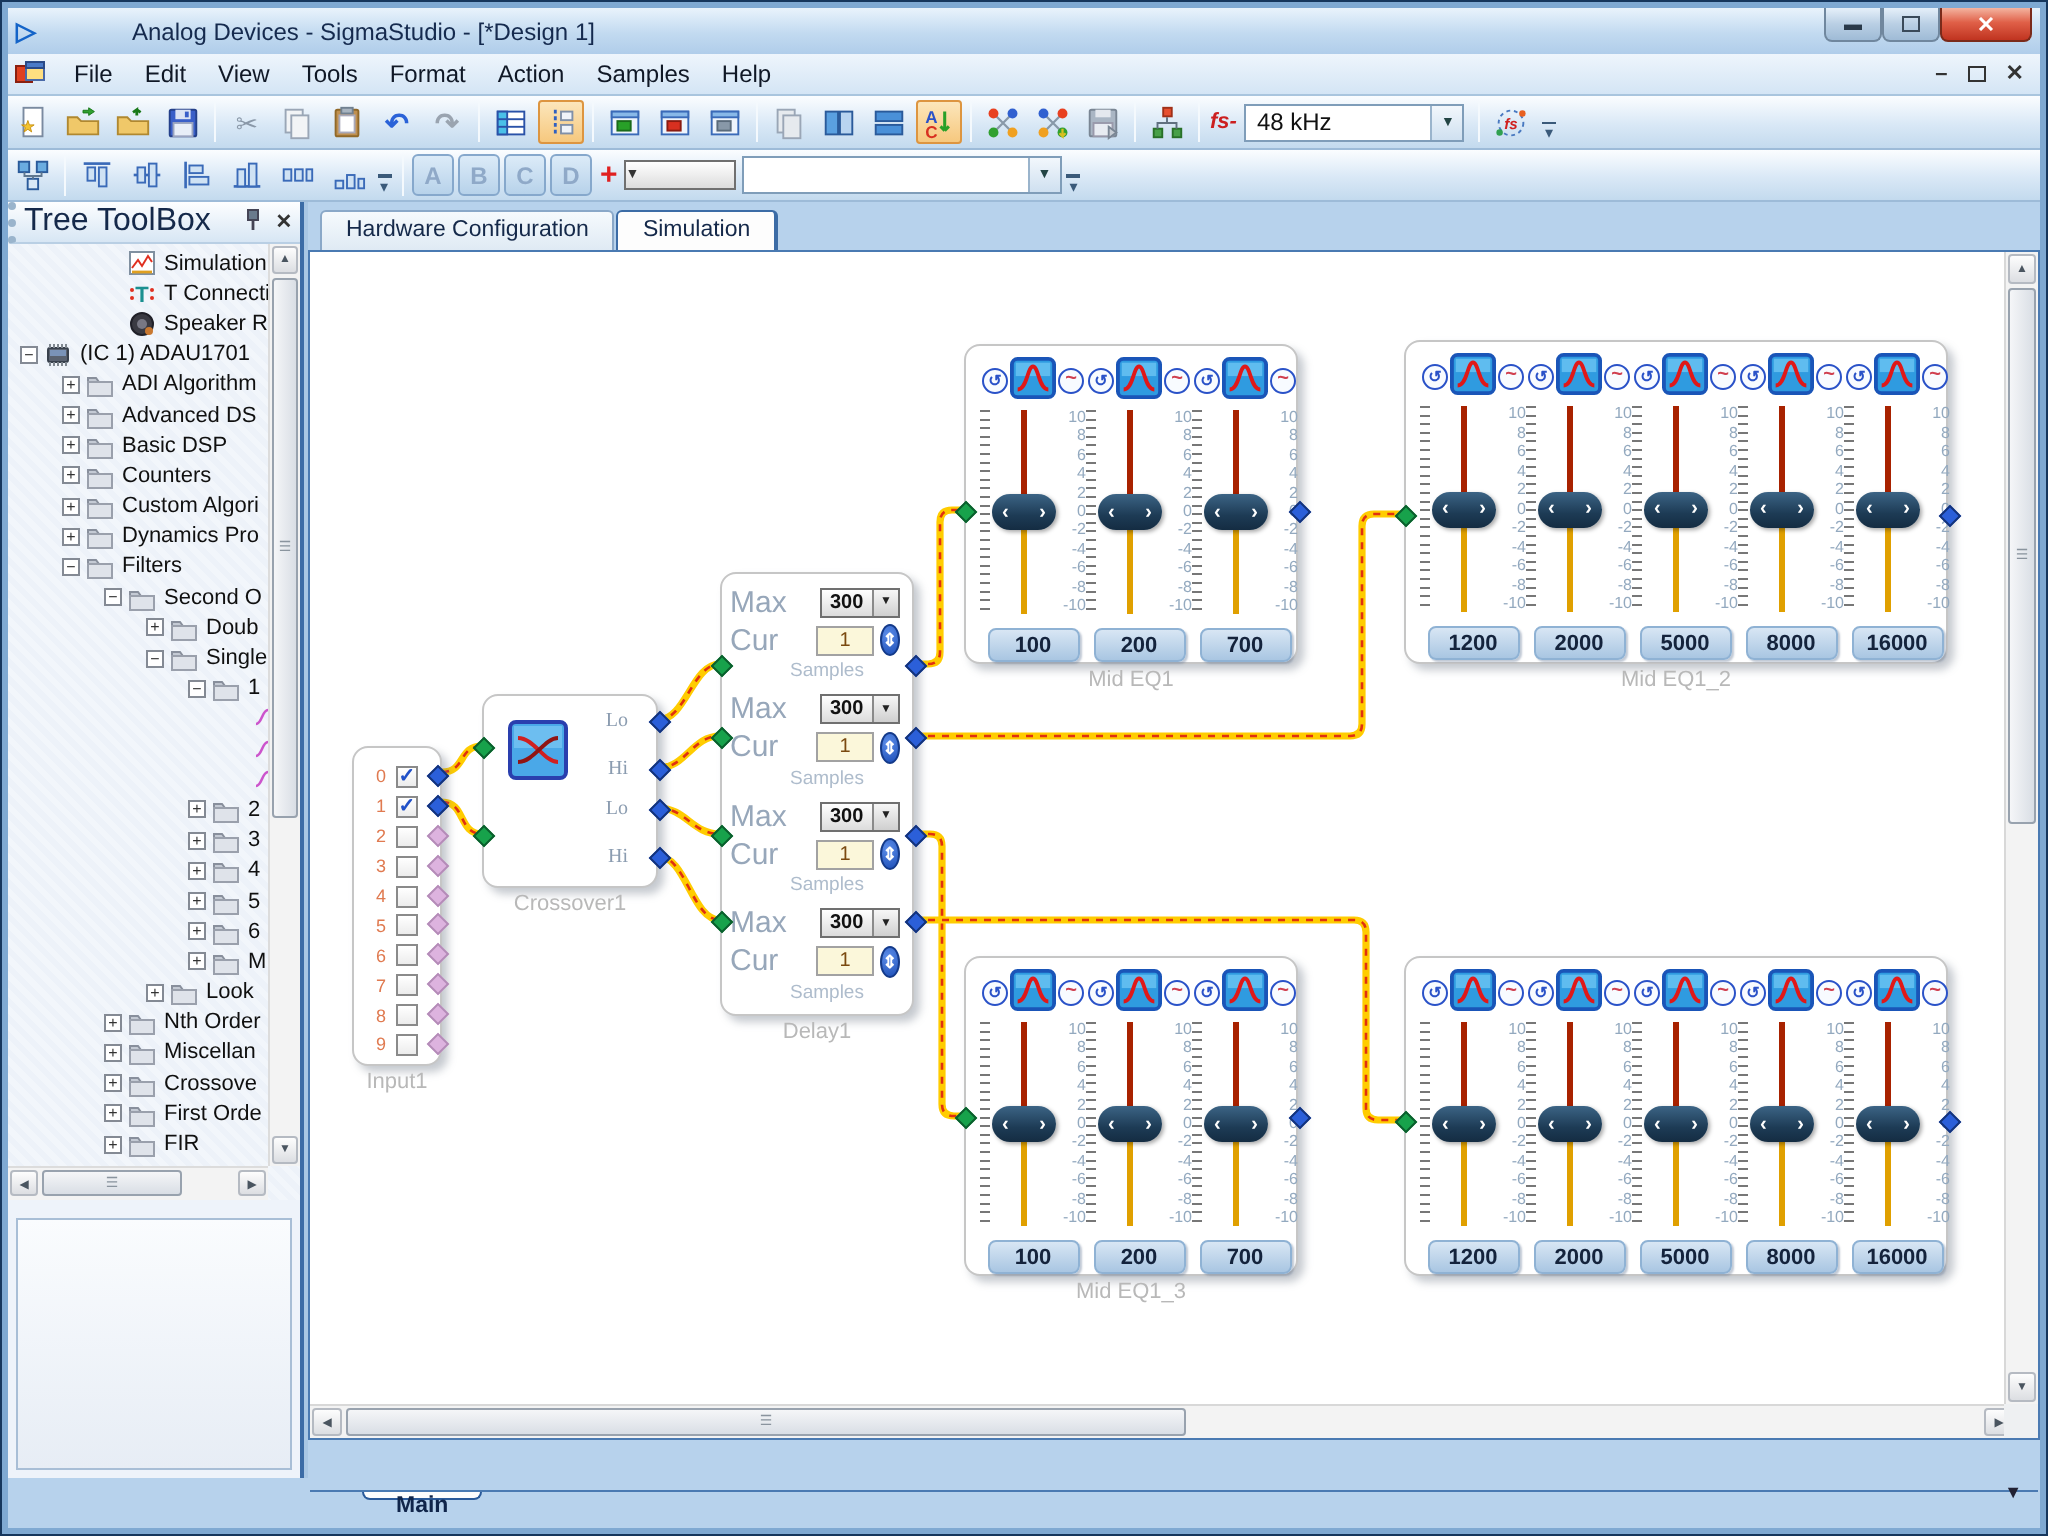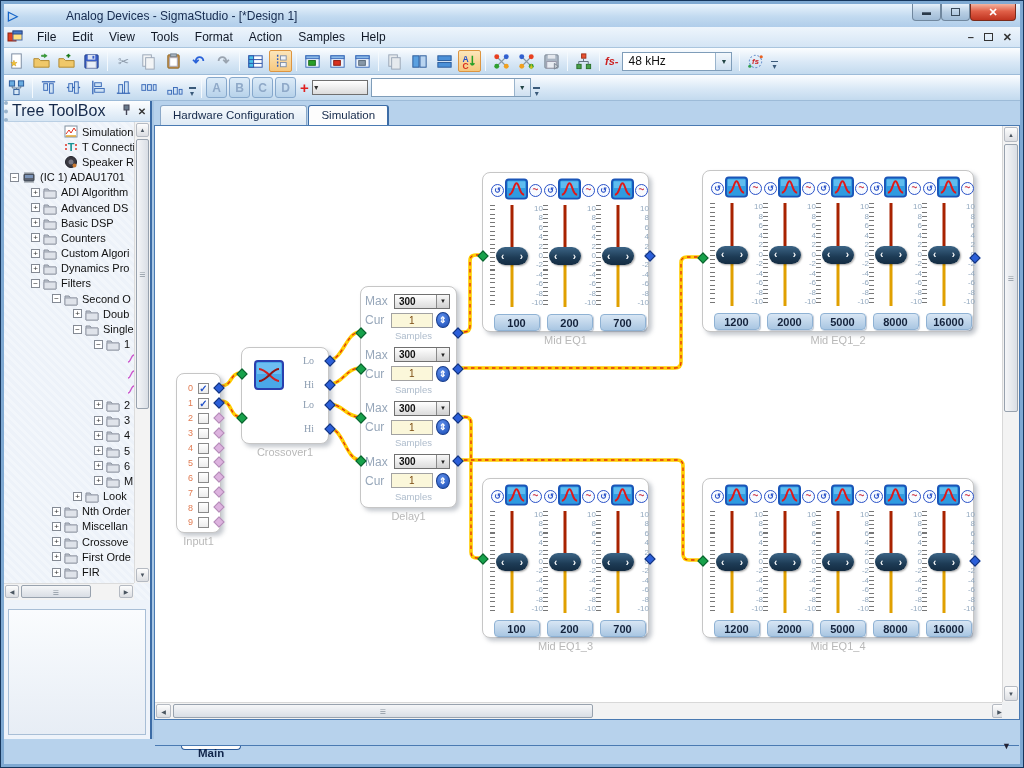--- a/index.html
+++ b/index.html
@@ -120,21 +120,21 @@
   .in-cb{width:11px;height:11px;border:1px solid #8a8a8a;background:linear-gradient(#fff,#ececec);
     font-size:10px;line-height:9px;font-weight:bold;color:#2050c8;text-align:center;}
 
   
   .xo-icon{position:absolute;left:12px;top:12px;}
   .xo-out{position:absolute;right:14px;width:30px;text-align:right;font-size:10px;color:#8b9cb0;font-family:Liberation Serif, serif;}
 
   
   .d-sec{height:53.5px;padding:2px 6px 0 4px;}
   .d-row{display:flex;align-items:center;height:18px;margin-bottom:1px;}
-  .d-lbl{width:26px;font-size:12px;color:#97a7ba;text-align:left;margin-right:3px;}
+  .d-lbl{width:26px;font-size:15px;color:#97a7ba;text-align:center;margin-right:19px;}
   .dd{width:56px;height:15px;border:1px solid #707070;background:linear-gradient(#fff,#dcdcdc);
     display:flex;align-items:center;font-size:10px;font-weight:bold;color:#111;}
   .dd .v{flex:1;padding-left:4px;}
   .dd .a{width:13px;height:100%;border-left:1px solid #8a8a8a;background:linear-gradient(#f6f6f6,#cfcfcf);
     font-size:6px;display:flex;align-items:center;justify-content:center;color:#222;}
   .cur{width:48px;height:15px;background:#fbf7da;border:1px solid #a2a2a2;font-size:10px;color:#7a4a10;
     text-align:center;line-height:14px;}
   .spin{width:16px;height:16px;border-radius:50%;margin-left:3px;background:radial-gradient(circle at 35% 30%,#5b8ce8,#1d4fb8);
     border:1px solid #143a8a;color:#fff;font-size:9px;font-weight:bold;display:flex;align-items:center;justify-content:center;}
   .d-samp{font-size:9.5px;color:#aebccc;margin-left:30px;margin-top:0px;}
@@ -1305,21 +1305,20 @@
                       <span>-10</span>
                     </div>
                   </div>
                   <div class="eq-val">700</div>
                 </div>
               </div>
               <span class="pin green" style="left: -4px; top: 76px;"></span>
               <span class="pin blue" style="left: 163px; top: 76px;"></span>
             </div>
             <div class="blk" style="left: 547px; top: 352px; width: 272px; height: 160px;">
-              <div class="blk-label">Mid EQ1_4</div>
               <div class="eq-cols">
                 <div class="eq-col">
                   <div class="eq-icons">
                     <span class="circ clock">↺</span>
                     <span><svg width="23" height="22" viewBox="0 0 24 22">
                         <rect x="1" y="1" width="22" height="20" rx="3" fill="#2f9be0" stroke="#1a55b8" stroke-width="2"></rect>
                         <rect x="3" y="3" width="18" height="7" fill="#6cc4f2" opacity=".8"></rect>
                         <path d="M4 17 C9 17 9 5 12 5 C15 5 15 17 20 17" stroke="#e01818" stroke-width="2" fill="none"></path>
                       </svg></span>
                     <span class="circ sine">~</span>

